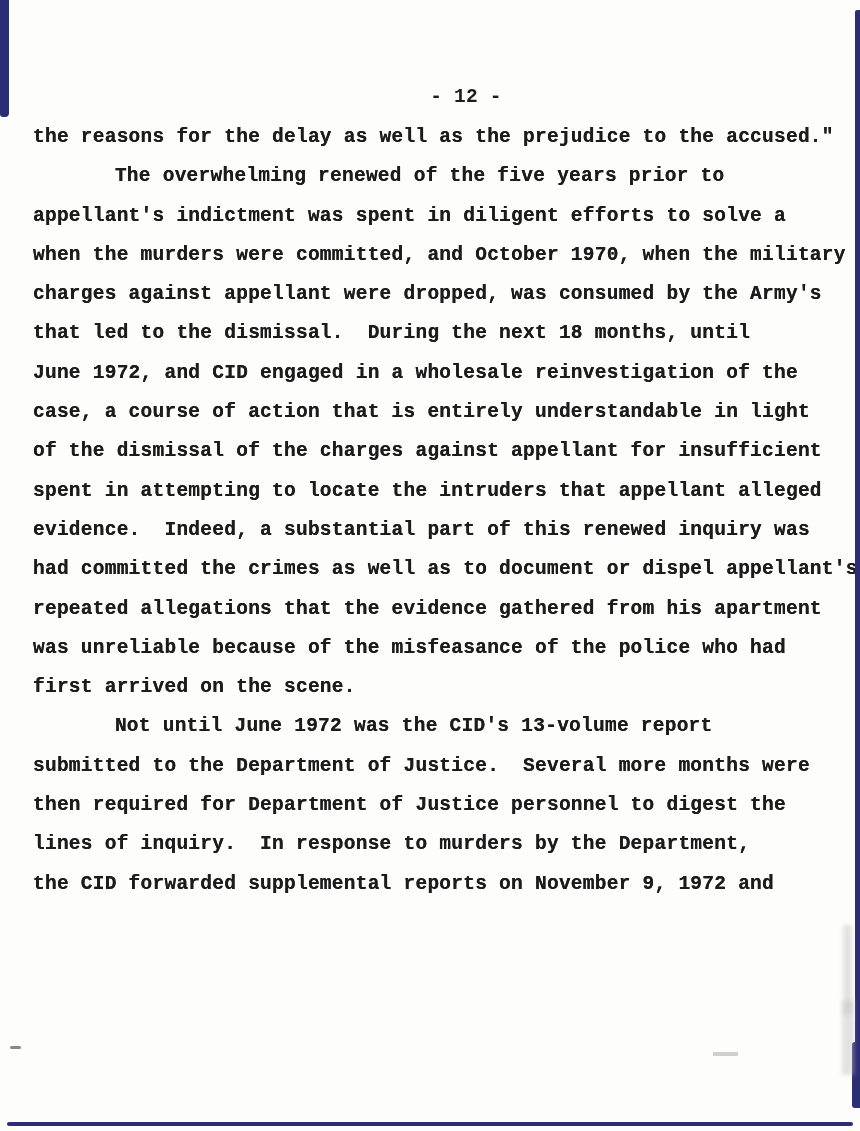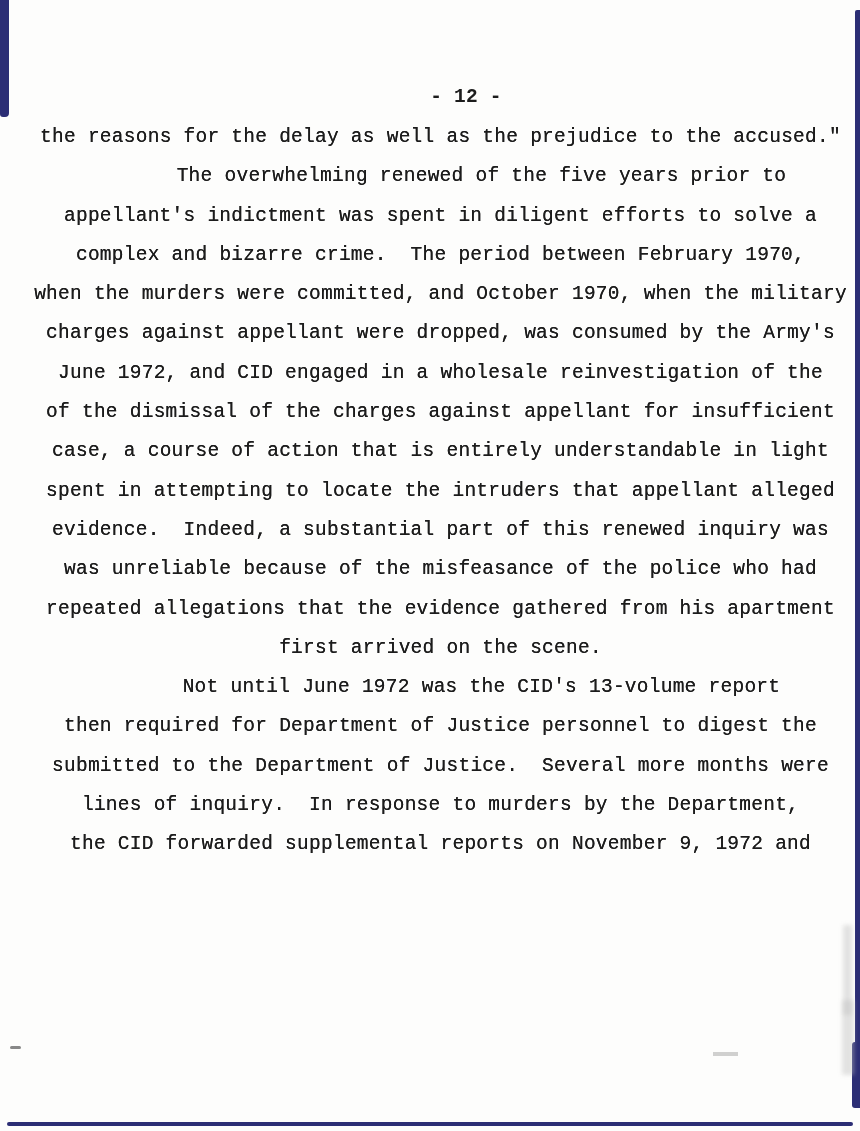--- a/index.html
+++ b/index.html
@@ -33,25 +33,24 @@
   #body-text {
     position: absolute;
     top: 118px;
     left: 33px;
     width: 815px;
   }
   .text-line {
     height: 39.3px;
     line-height: 39.3px;
     font-size: 19.5px;
-    font-weight: 400;
+    font-weight: 700;
     letter-spacing: 0.25px;
     white-space: pre;
     text-shadow: 0 0 0.5px #222;
-    text-align: center;
   }
   .text-line.indent {
     padding-left: 7ch;
   }
   
   .scan-bar {
     position: absolute;
     background: #2c2e75;
   }
   #scan-bar-left {
@@ -103,34 +102,35 @@
 <body>
 
 <div id="page">
 
   <div id="page-number">- 12 -</div>
 
   <div id="body-text">
     <div class="text-line">the reasons for the delay as well as the prejudice to the accused."</div>
     <div class="text-line indent">The overwhelming renewed of the five years prior to</div>
     <div class="text-line">appellant's indictment was spent in diligent efforts to solve a</div>
-    <div class="text-line">complex and bizarre crime.  The period between February 1970,</div>
     <div class="text-line">when the murders were committed, and October 1970, when the military</div>
     <div class="text-line">charges against appellant were dropped, was consumed by the Army's</div>
+    <div class="text-line">that led to the dismissal.  During the next 18 months, until</div>
     <div class="text-line">June 1972, and CID engaged in a wholesale reinvestigation of the</div>
+    <div class="text-line">case, a course of action that is entirely understandable in light</div>
     <div class="text-line">of the dismissal of the charges against appellant for insufficient</div>
-    <div class="text-line">case, a course of action that is entirely understandable in light</div>
     <div class="text-line">spent in attempting to locate the intruders that appellant alleged</div>
     <div class="text-line">evidence.  Indeed, a substantial part of this renewed inquiry was</div>
+    <div class="text-line">had committed the crimes as well as to document or dispel appellant's</div>
+    <div class="text-line">repeated allegations that the evidence gathered from his apartment</div>
     <div class="text-line">was unreliable because of the misfeasance of the police who had</div>
-    <div class="text-line">repeated allegations that the evidence gathered from his apartment</div>
     <div class="text-line">first arrived on the scene.</div>
     <div class="text-line indent">Not until June 1972 was the CID's 13-volume report</div>
+    <div class="text-line">submitted to the Department of Justice.  Several more months were</div>
     <div class="text-line">then required for Department of Justice personnel to digest the</div>
-    <div class="text-line">submitted to the Department of Justice.  Several more months were</div>
     <div class="text-line">lines of inquiry.  In response to murders by the Department,</div>
     <div class="text-line">the CID forwarded supplemental reports on November 9, 1972 and</div>
   </div>
 
   <div class="scan-bar" id="scan-bar-left"></div>
   <div class="scan-bar" id="scan-bar-right"></div>
   <div class="scan-bar" id="scan-bar-right-thick"></div>
   <div class="scan-bar" id="scan-bar-bottom"></div>
   <div class="scan-smudge" id="scan-smudge-right-1"></div>
   <div class="scan-smudge" id="scan-smudge-right-2"></div>

